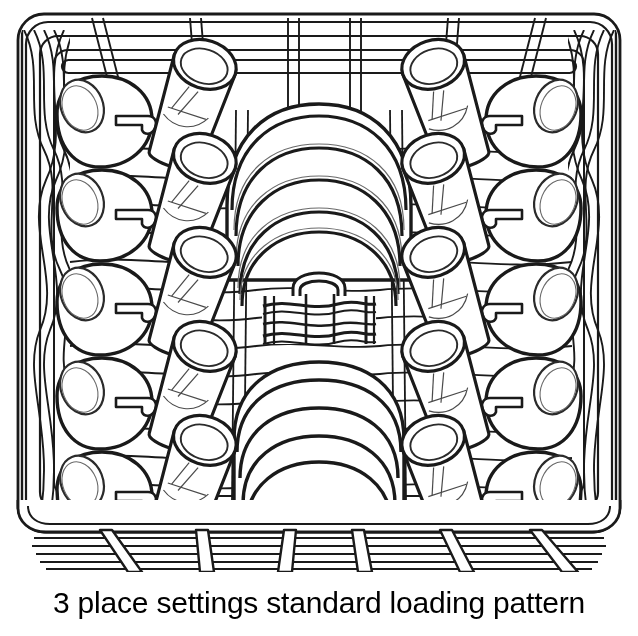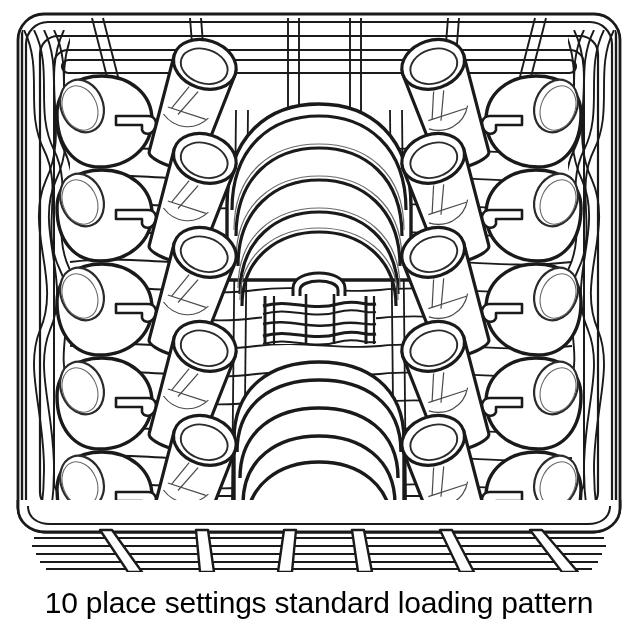--- a/index.html
+++ b/index.html
@@ -289,15 +289,15 @@
         <path d="M 100 530 L 112 530 L 142 572 L 128 572 Z"></path>
         <path d="M 196 530 L 208 530 L 214 572 L 200 572 Z"></path>
         <path d="M 284 530 L 296 530 L 292 572 L 278 572 Z"></path>
         <path d="M 352 530 L 364 530 L 372 572 L 358 572 Z"></path>
         <path d="M 440 530 L 452 530 L 474 572 L 460 572 Z"></path>
         <path d="M 530 530 L 542 530 L 578 572 L 562 572 Z"></path>
       </g>
     </svg>
   </div>
 
-  <div id="caption">10 place settings standard loading pattern</div>
+  <div id="caption">3 place settings standard loading pattern</div>
 
 </div>
 
 </body></html>

